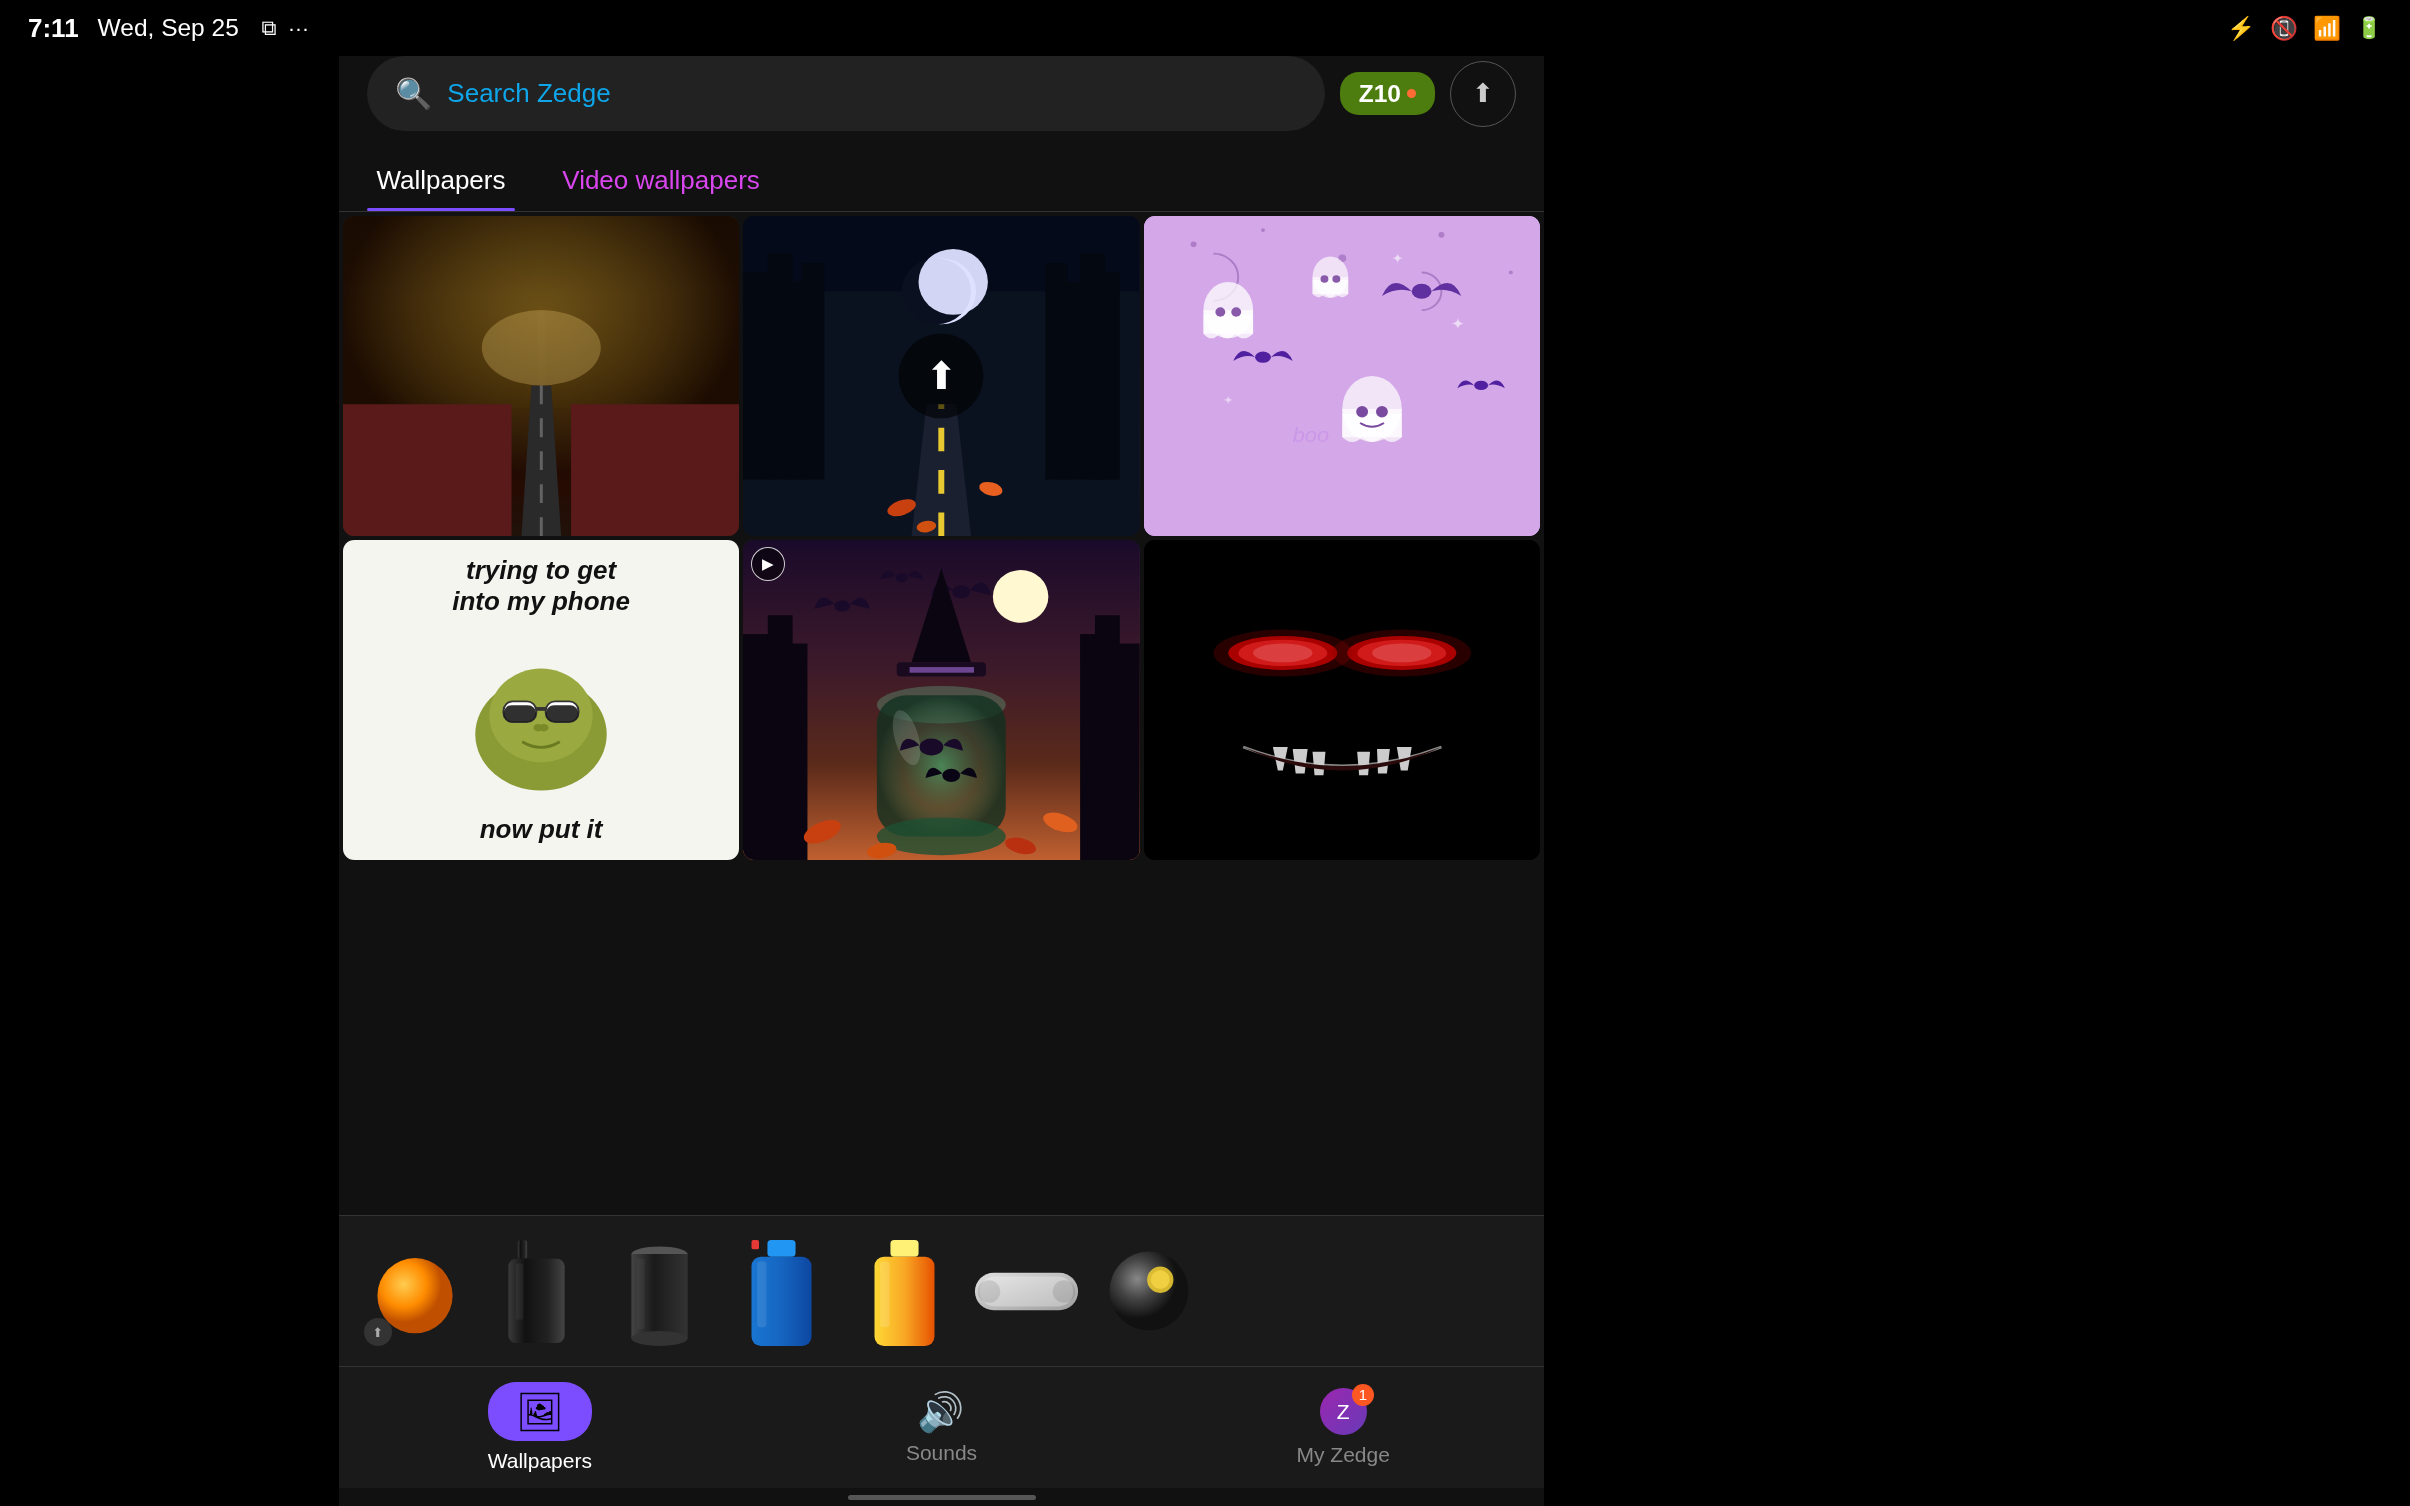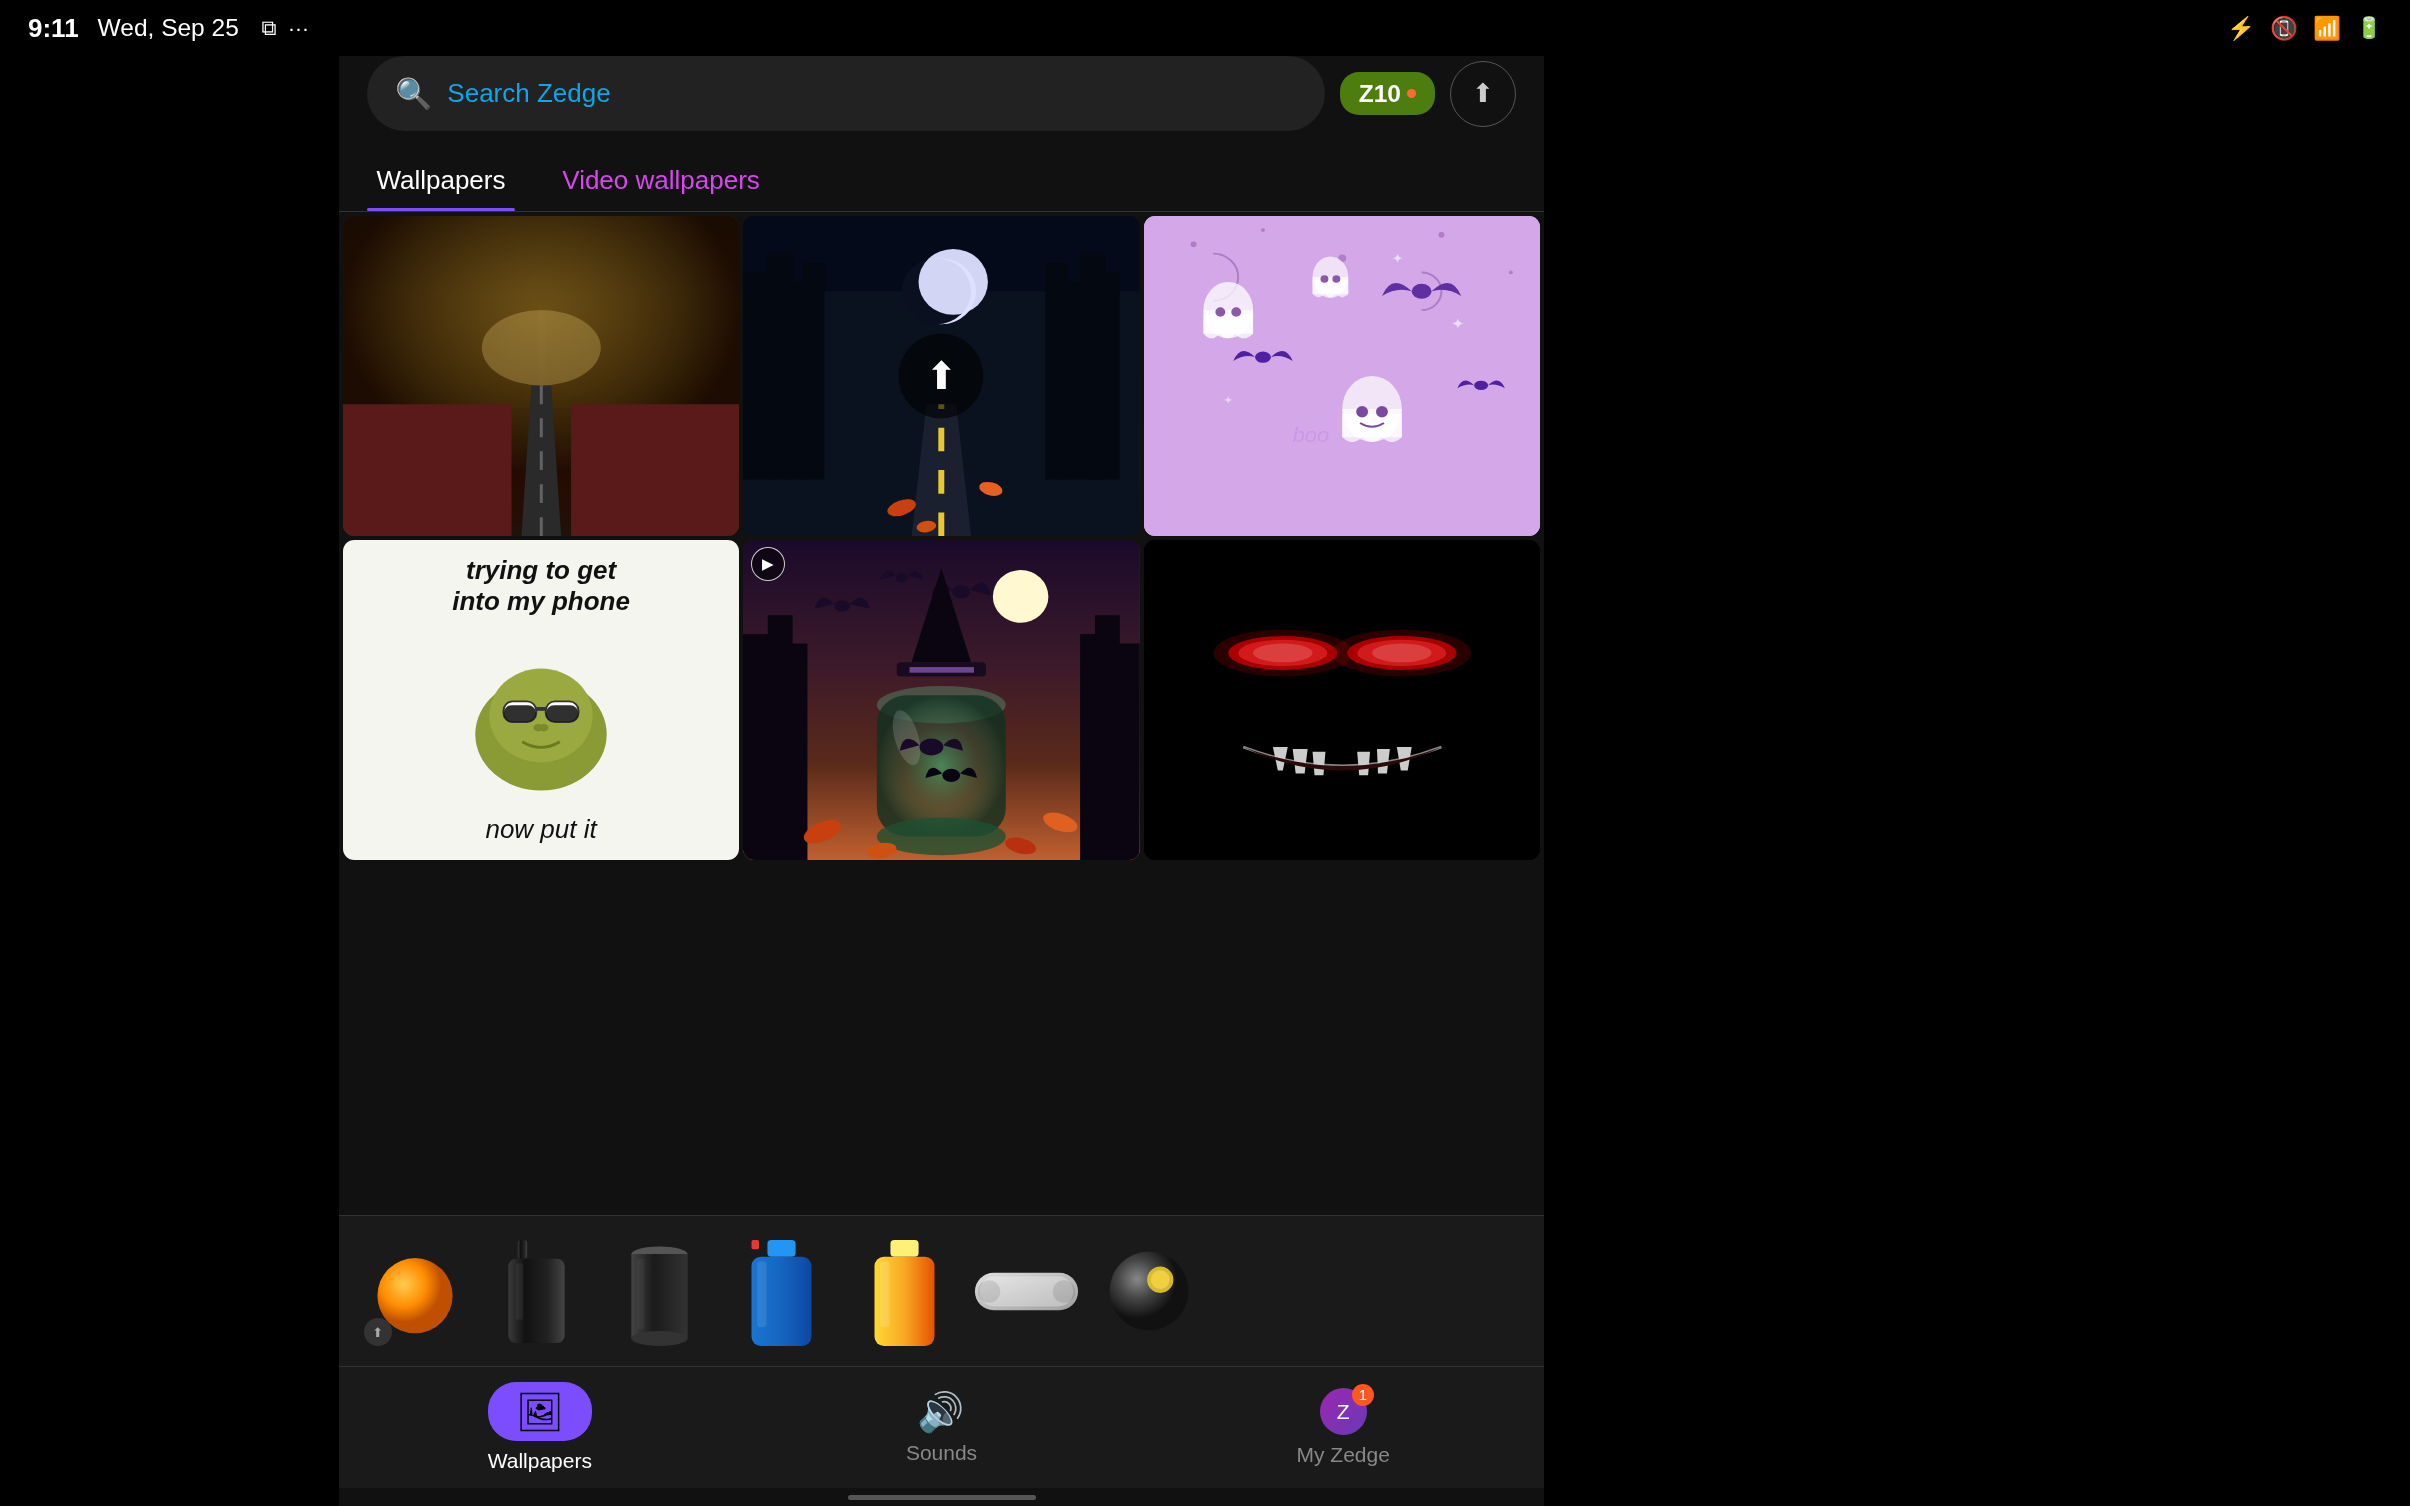--- a/index.html
+++ b/index.html
@@ -290,21 +290,21 @@
       font-size: 26px;
       font-weight: 900;
       color: #111;
       text-align: center;
       font-style: italic;
       line-height: 1.2;
       text-transform: none;
     }
     .meme-bottom-text {
       font-size: 26px;
-      font-weight: 400;
+      font-weight: 700;
       color: #111;
       font-style: italic;
     }
 
     
     .img-halloween {
       width: 100%;
       height: 320px;
       background: linear-gradient(180deg, #2a1a3a 0%, #3d1a2a 30%, #5a2a1a 60%, #8a4a20 80%, #c06030 100%);
       position: relative;
@@ -456,21 +456,21 @@
       align-items: center;
       justify-content: center;
       color: #fff;
       font-size: 15px;
     }
   </style>
 </head>
 <body>
 
 <div class="status-bar">
-  <span class="status-time">9:11</span>
+  <span class="status-time">7:11</span>
   <span class="status-date">Wed, Sep 25</span>
   <div class="status-icons">
     <span class="status-icon">⧉</span>
     <span class="status-icon">···</span>
   </div>
   <div class="status-right">
     <span class="status-right-icon">⚡</span>
     <span class="status-right-icon">📵</span>
     <span class="status-right-icon">📶</span>
     <span class="battery-icon">🔋</span>

